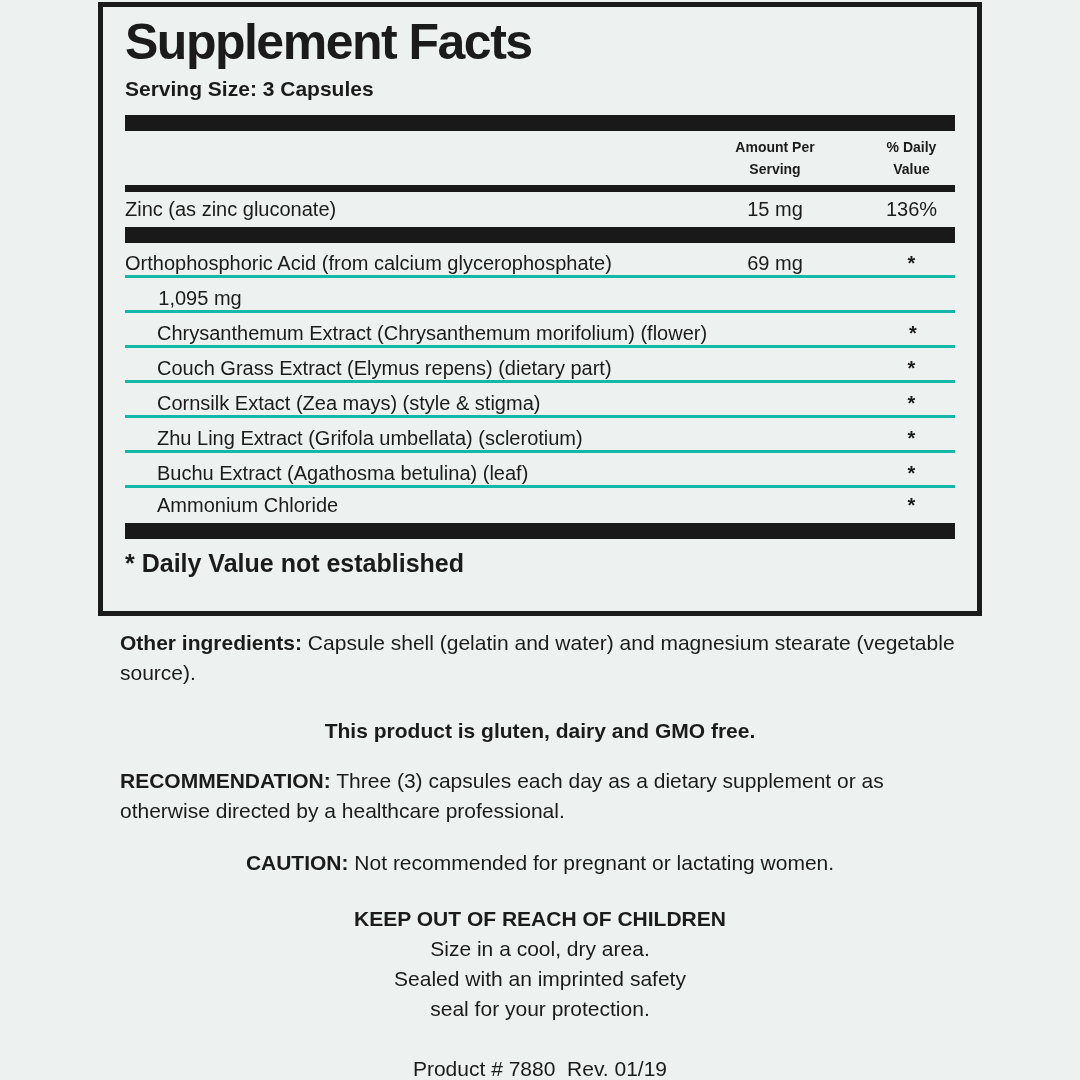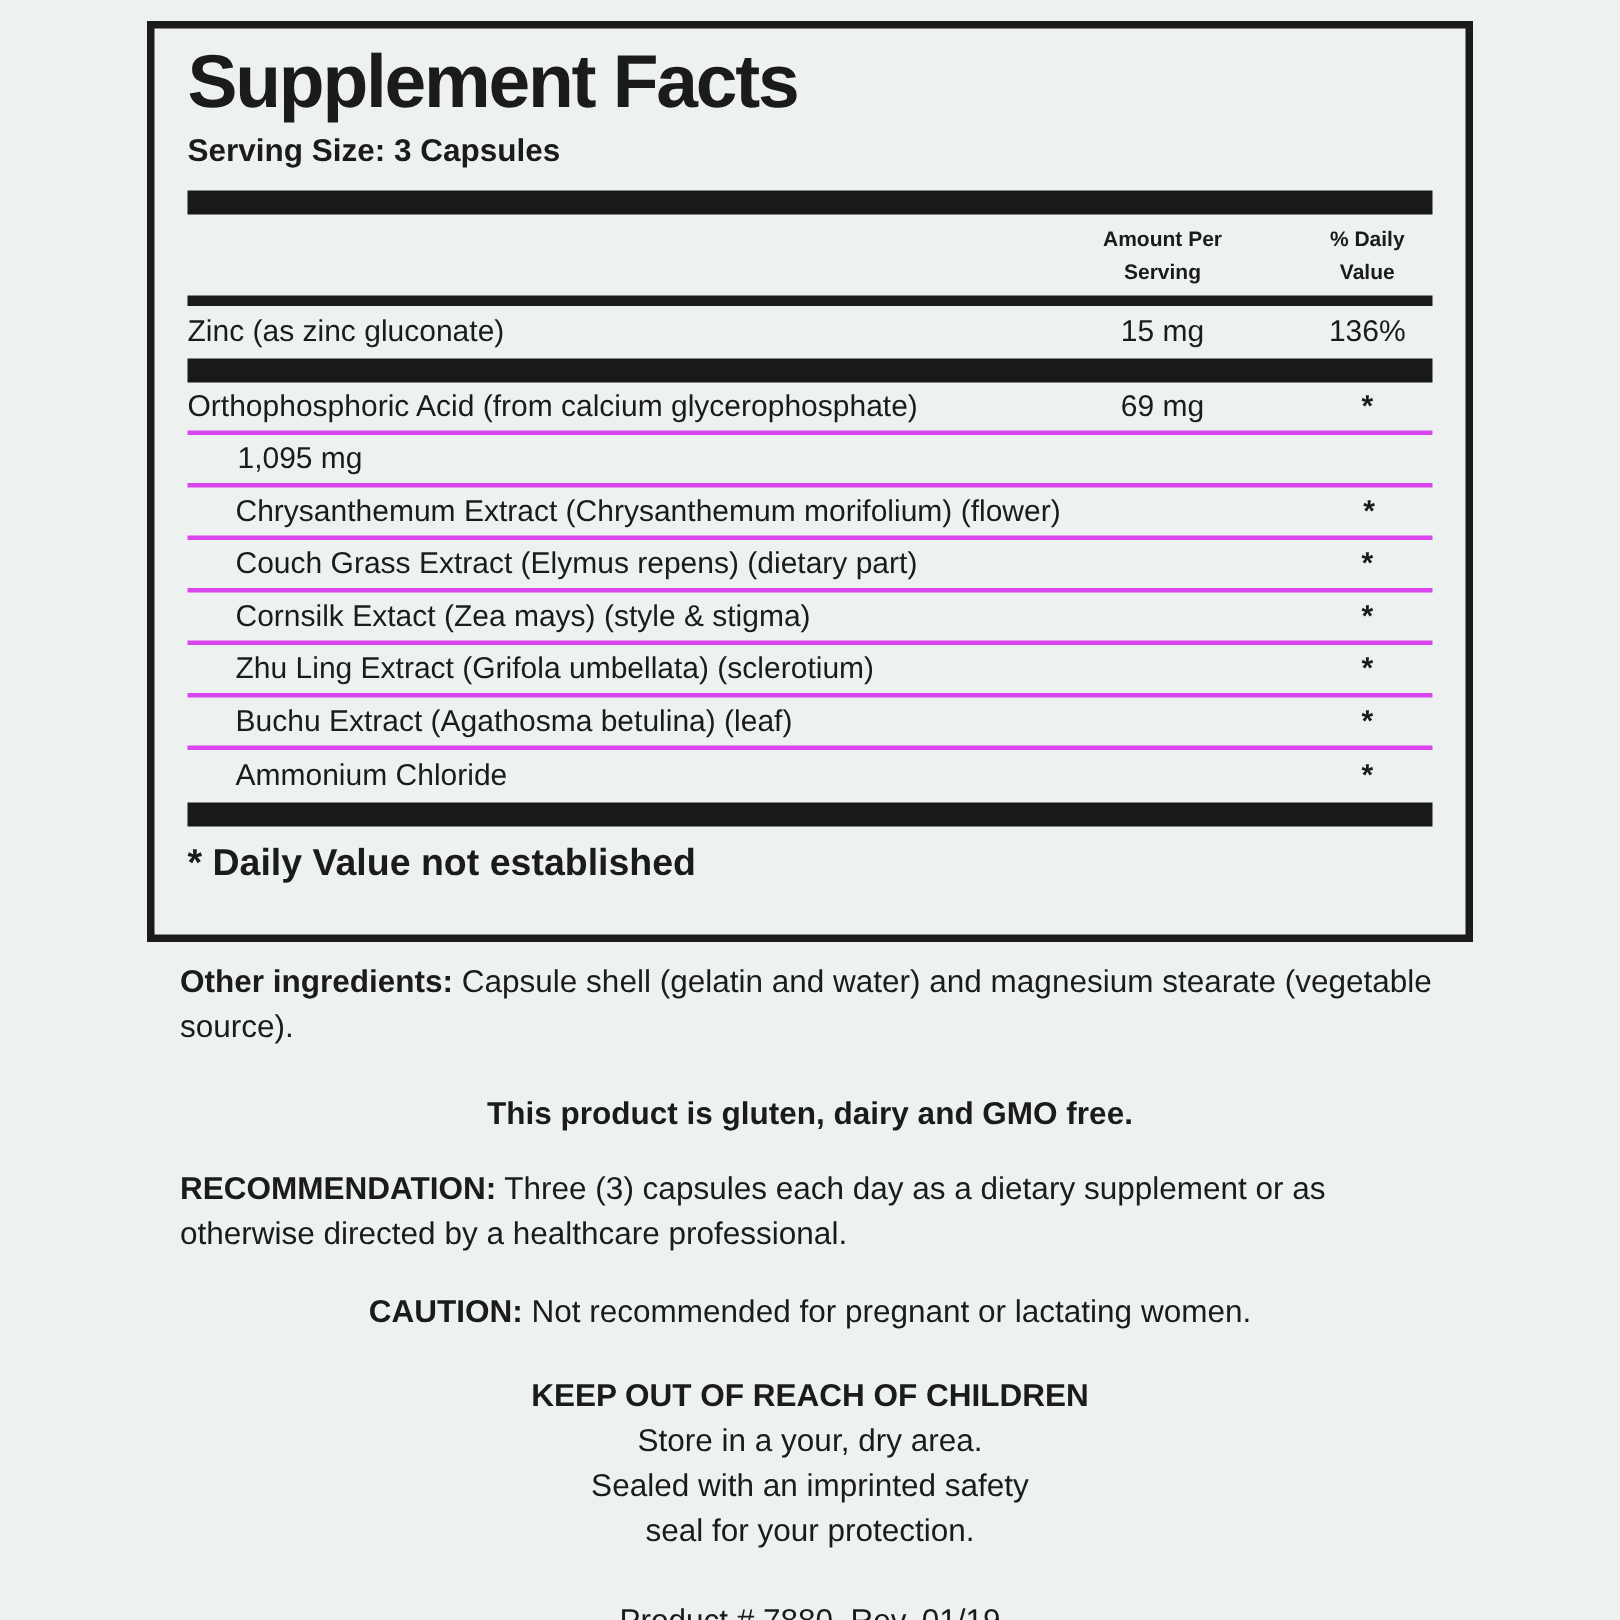--- a/index.html
+++ b/index.html
@@ -6,21 +6,21 @@
   html, body { width: 1080px; height: 1080px; }
   body {
     background: #edf2f1;
     color: #1b1b1b;
     font-family: "Liberation Sans", sans-serif;
     overflow: hidden;
   }
 
   
   .panel {
-    margin: 14px 98px 0 98px;
+    margin: 2px 98px 0 98px;
     width: 884px;
     height: 614px;
     border: 5px solid #1b1b1b;
     padding: 10px 22px 0 22px;
     background: #edf2f1;
   }
   .title {
     font-size: 50px;
     font-weight: bold;
     letter-spacing: -1.5px;
@@ -49,21 +49,21 @@
   }
   .hcol.amt-h { width: 150px; }
   .hcol.dv-h  { width: 105px; padding-left: 18px; }
 
   .srow {
     display: flex;
     align-items: center;
     height: 35px;
     font-size: 20px;
   }
-  .srow.thin-after { border-bottom: 3px solid #d946ef; }
+  .srow.thin-after { border-bottom: 3px solid #14b8a6; align-items: flex-end; }
   .srow .name { flex: 1; white-space: nowrap; }
   .srow.indent .name { padding-left: 32px; }
   .srow .amt { width: 150px; text-align: center; }
   .srow .dv  { width: 105px; text-align: center; padding-left: 18px; font-weight: bold; }
   .srow .dv.pct { font-weight: normal; }
 
   .footnote {
     margin-top: 12px;
     font-size: 25px;
     font-weight: bold;
@@ -165,19 +165,19 @@
   <div class="para"><b>Other ingredients:</b><span> Capsule shell (gelatin and water) and magnesium stearate (vegetable source).</span></div>
 
   <div class="para centered bold gluten-line">This product is gluten, dairy and GMO free.</div>
 
   <div class="para recommendation"><b>RECOMMENDATION:</b><span> Three (3) capsules each day as a dietary supplement or as otherwise directed by a healthcare professional.</span></div>
 
   <div class="para centered caution"><b>CAUTION:</b><span> Not recommended for pregnant or lactating women.</span></div>
 
   <div class="keepout-block">
     <div class="para centered bold">KEEP OUT OF REACH OF CHILDREN</div>
-    <div class="para centered">Store in a your, dry area.</div>
+    <div class="para centered">Size in a cool, dry area.</div>
     <div class="para centered">Sealed with an imprinted safety</div>
     <div class="para centered">seal for your protection.</div>
   </div>
 
   <div class="para centered product-line">Product # 7880  Rev. 01/19</div>
 </div>
 
 </body></html>

